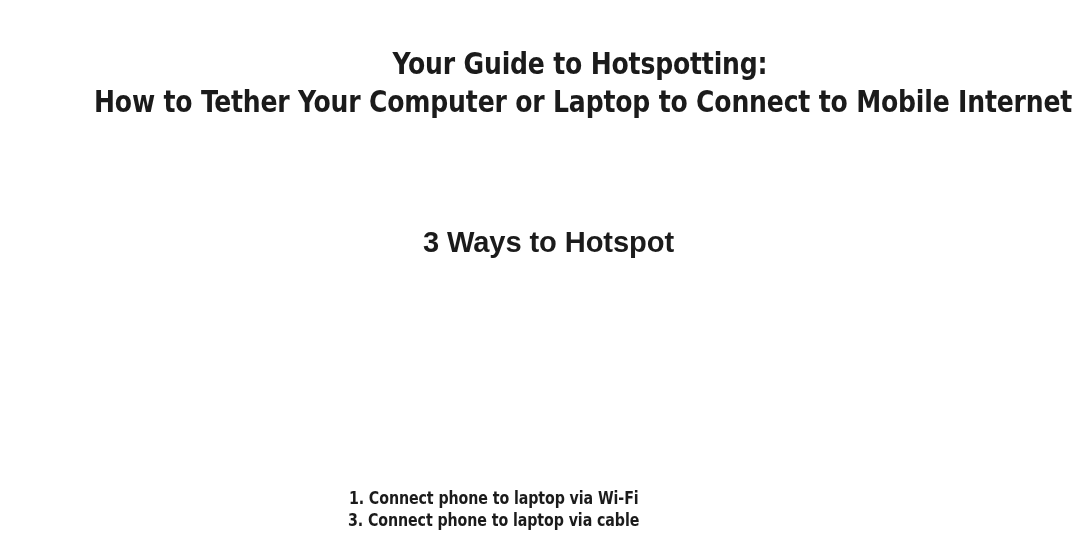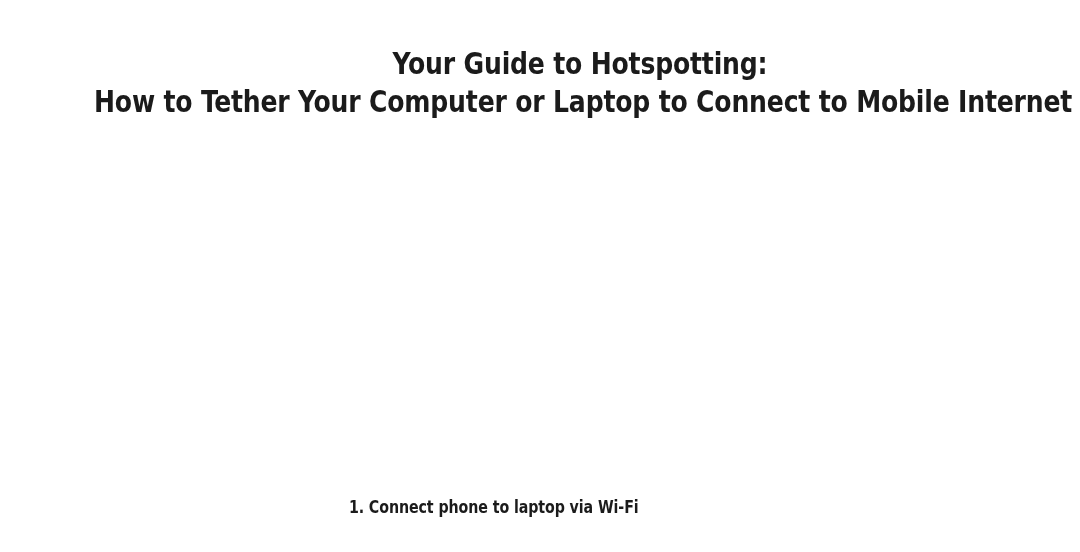--- a/index.html
+++ b/index.html
@@ -87,21 +87,20 @@
 
   
   .caption-row {
     position: absolute;
     left: 0;
     top: 487px;
     width: 988px;
     height: 26px;
     display: flex;
     flex-direction: column;
-    margin-top: 7px;
   }
   .caption-cell {
     flex: 1 1 0;
     text-align: center;
     display: flex;
     align-items: center;
     justify-content: center;
   }
   .caption-text {
     font-family: "DejaVu Sans Condensed", "Liberation Sans Narrow", "Liberation Sans", sans-serif;
@@ -118,26 +117,32 @@
 </head>
 <body>
 
 <div class="page">
 
   <div class="title-block">
     <div class="title-line title-line-1">Your Guide to Hotspotting:</div>
     <div class="title-line title-line-2">How to Tether Your Computer or Laptop to Connect to Mobile Internet</div>
   </div>
 
+  <div class="section-heading">
+    <span class="section-heading-text">3 Ways to Hotspot</span>
+  </div>
 
   <div class="illustration-row">
     <div class="illustration-cell"></div>
     <div class="illustration-cell"></div>
     <div class="illustration-cell"></div>
   </div>
 
   <div class="caption-row">
     <div class="caption-cell">
       <span class="caption-text">1. Connect phone to laptop via Wi-Fi</span>
     </div>
+    <div class="caption-cell">
+      <span class="caption-text">3. Connect phone to laptop via cable</span>
+    </div>
   </div>
 
 </div>
 
 </body></html>

